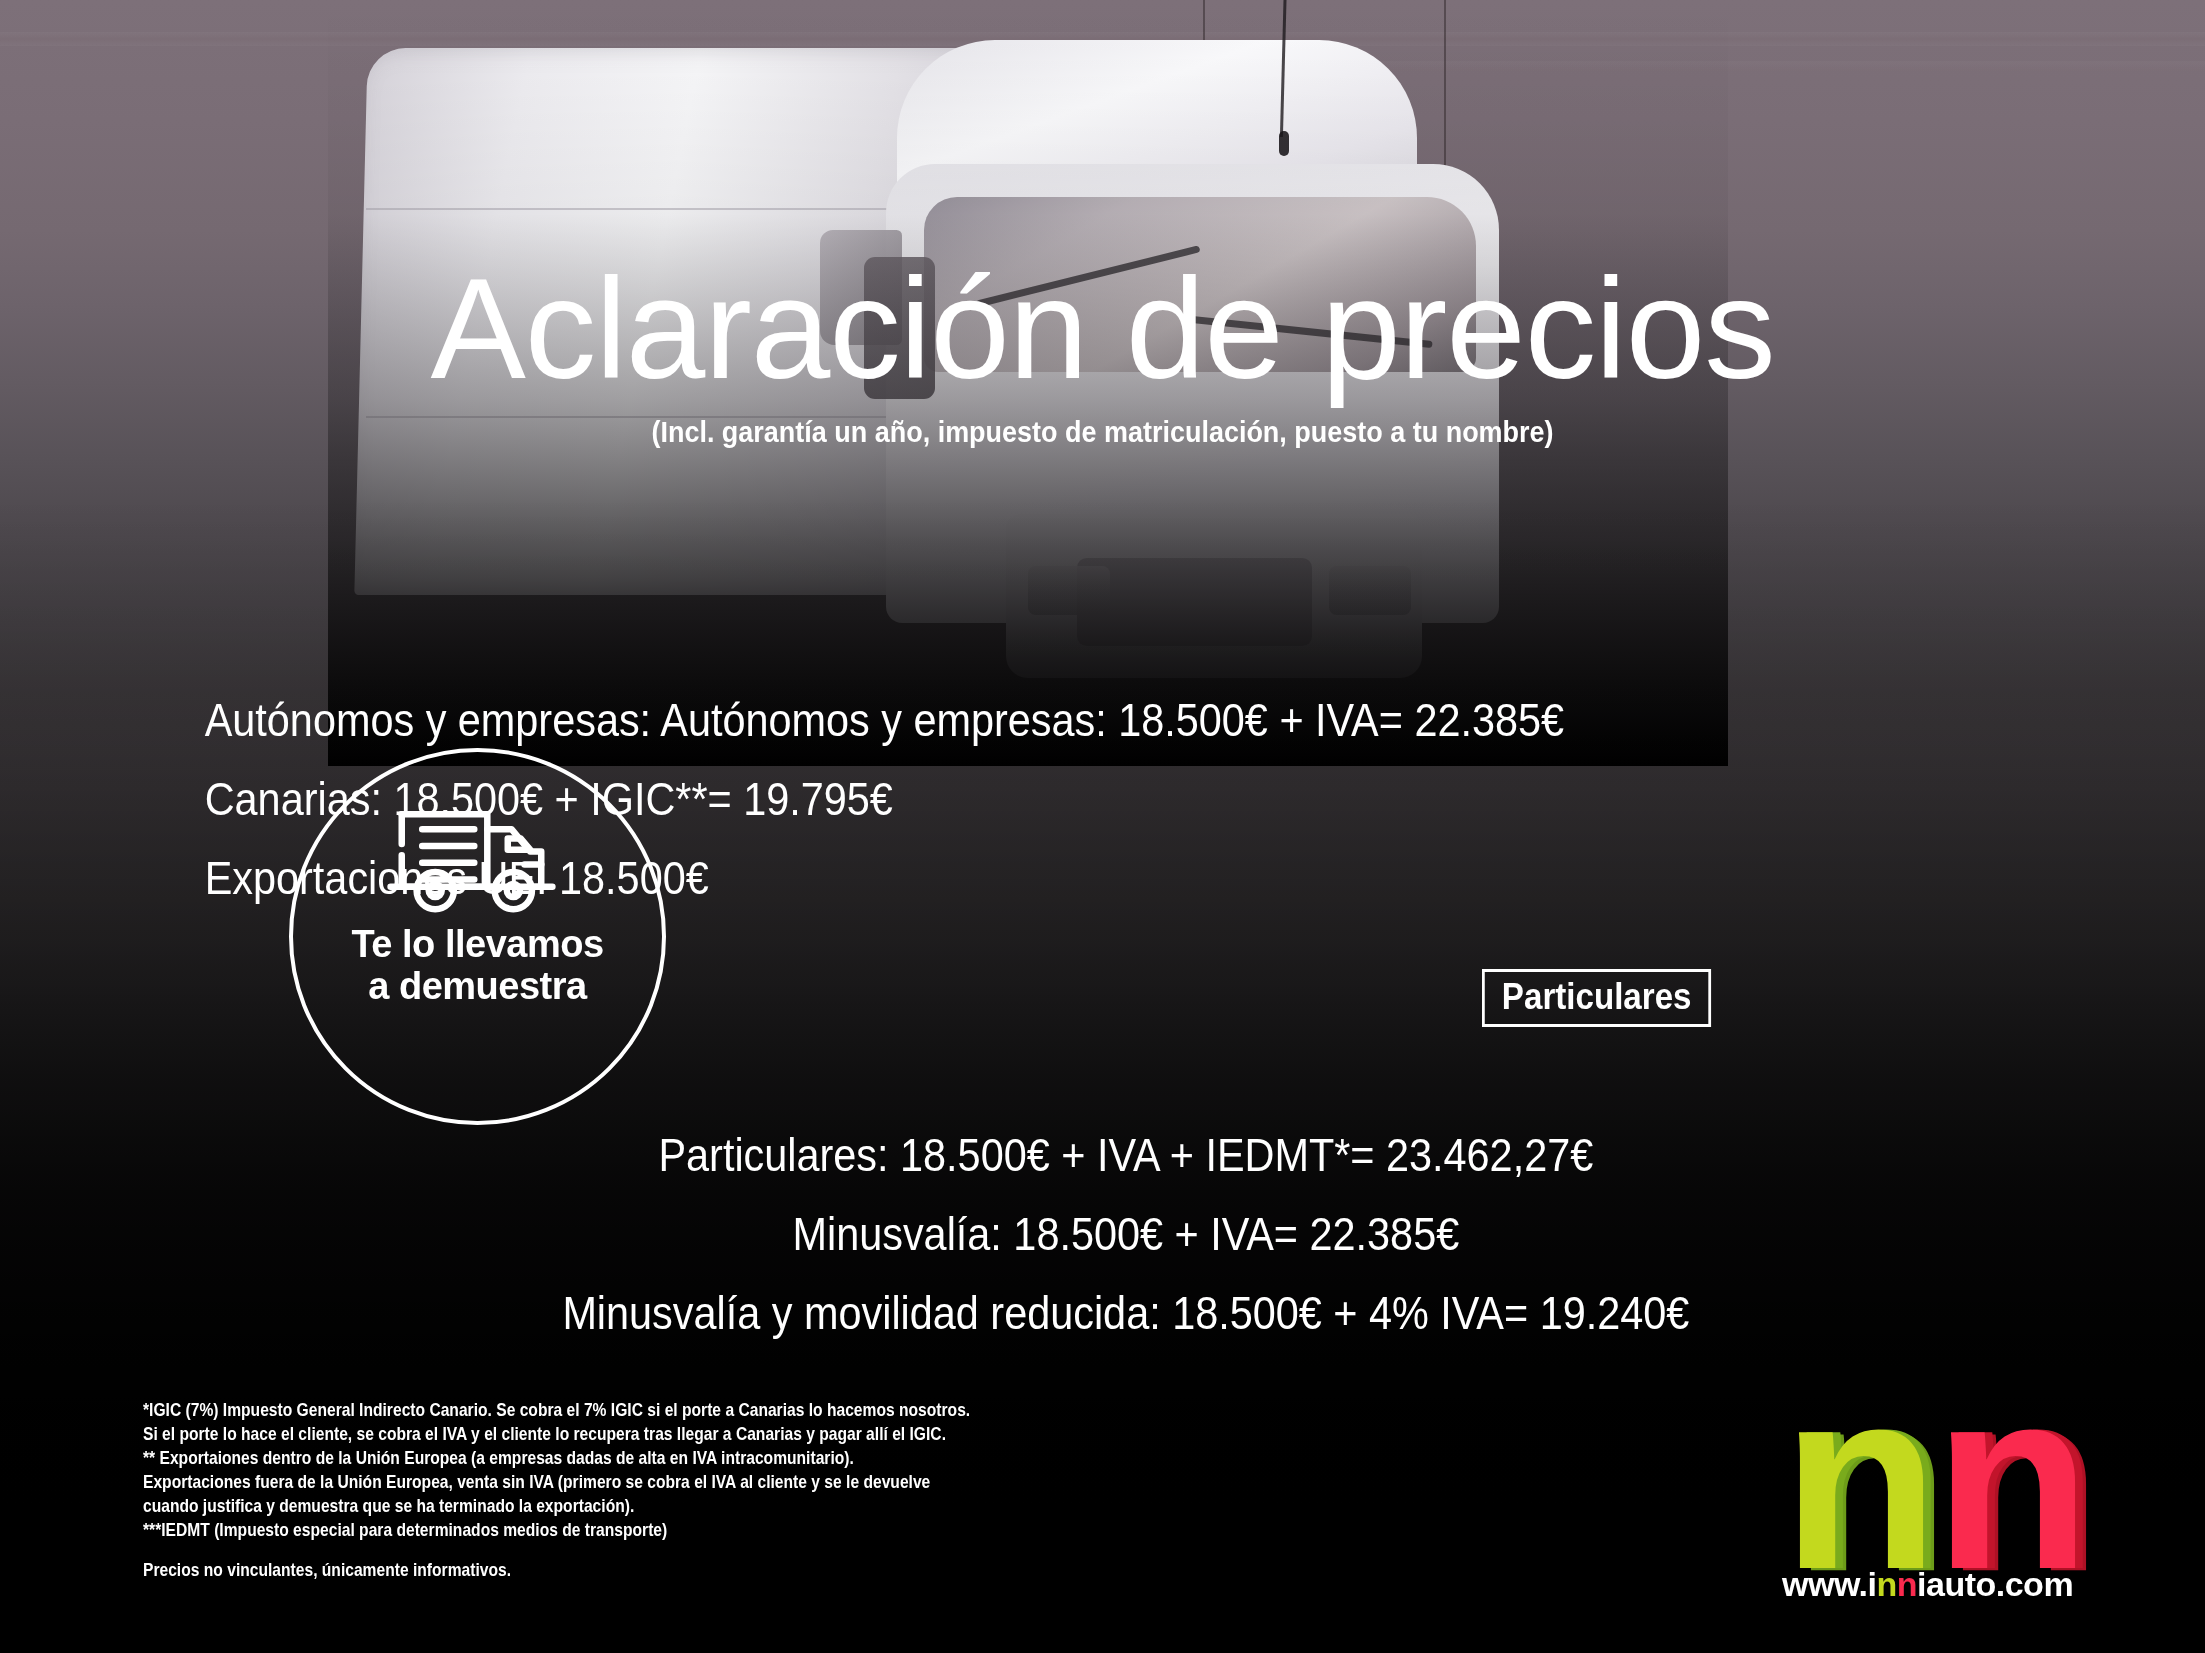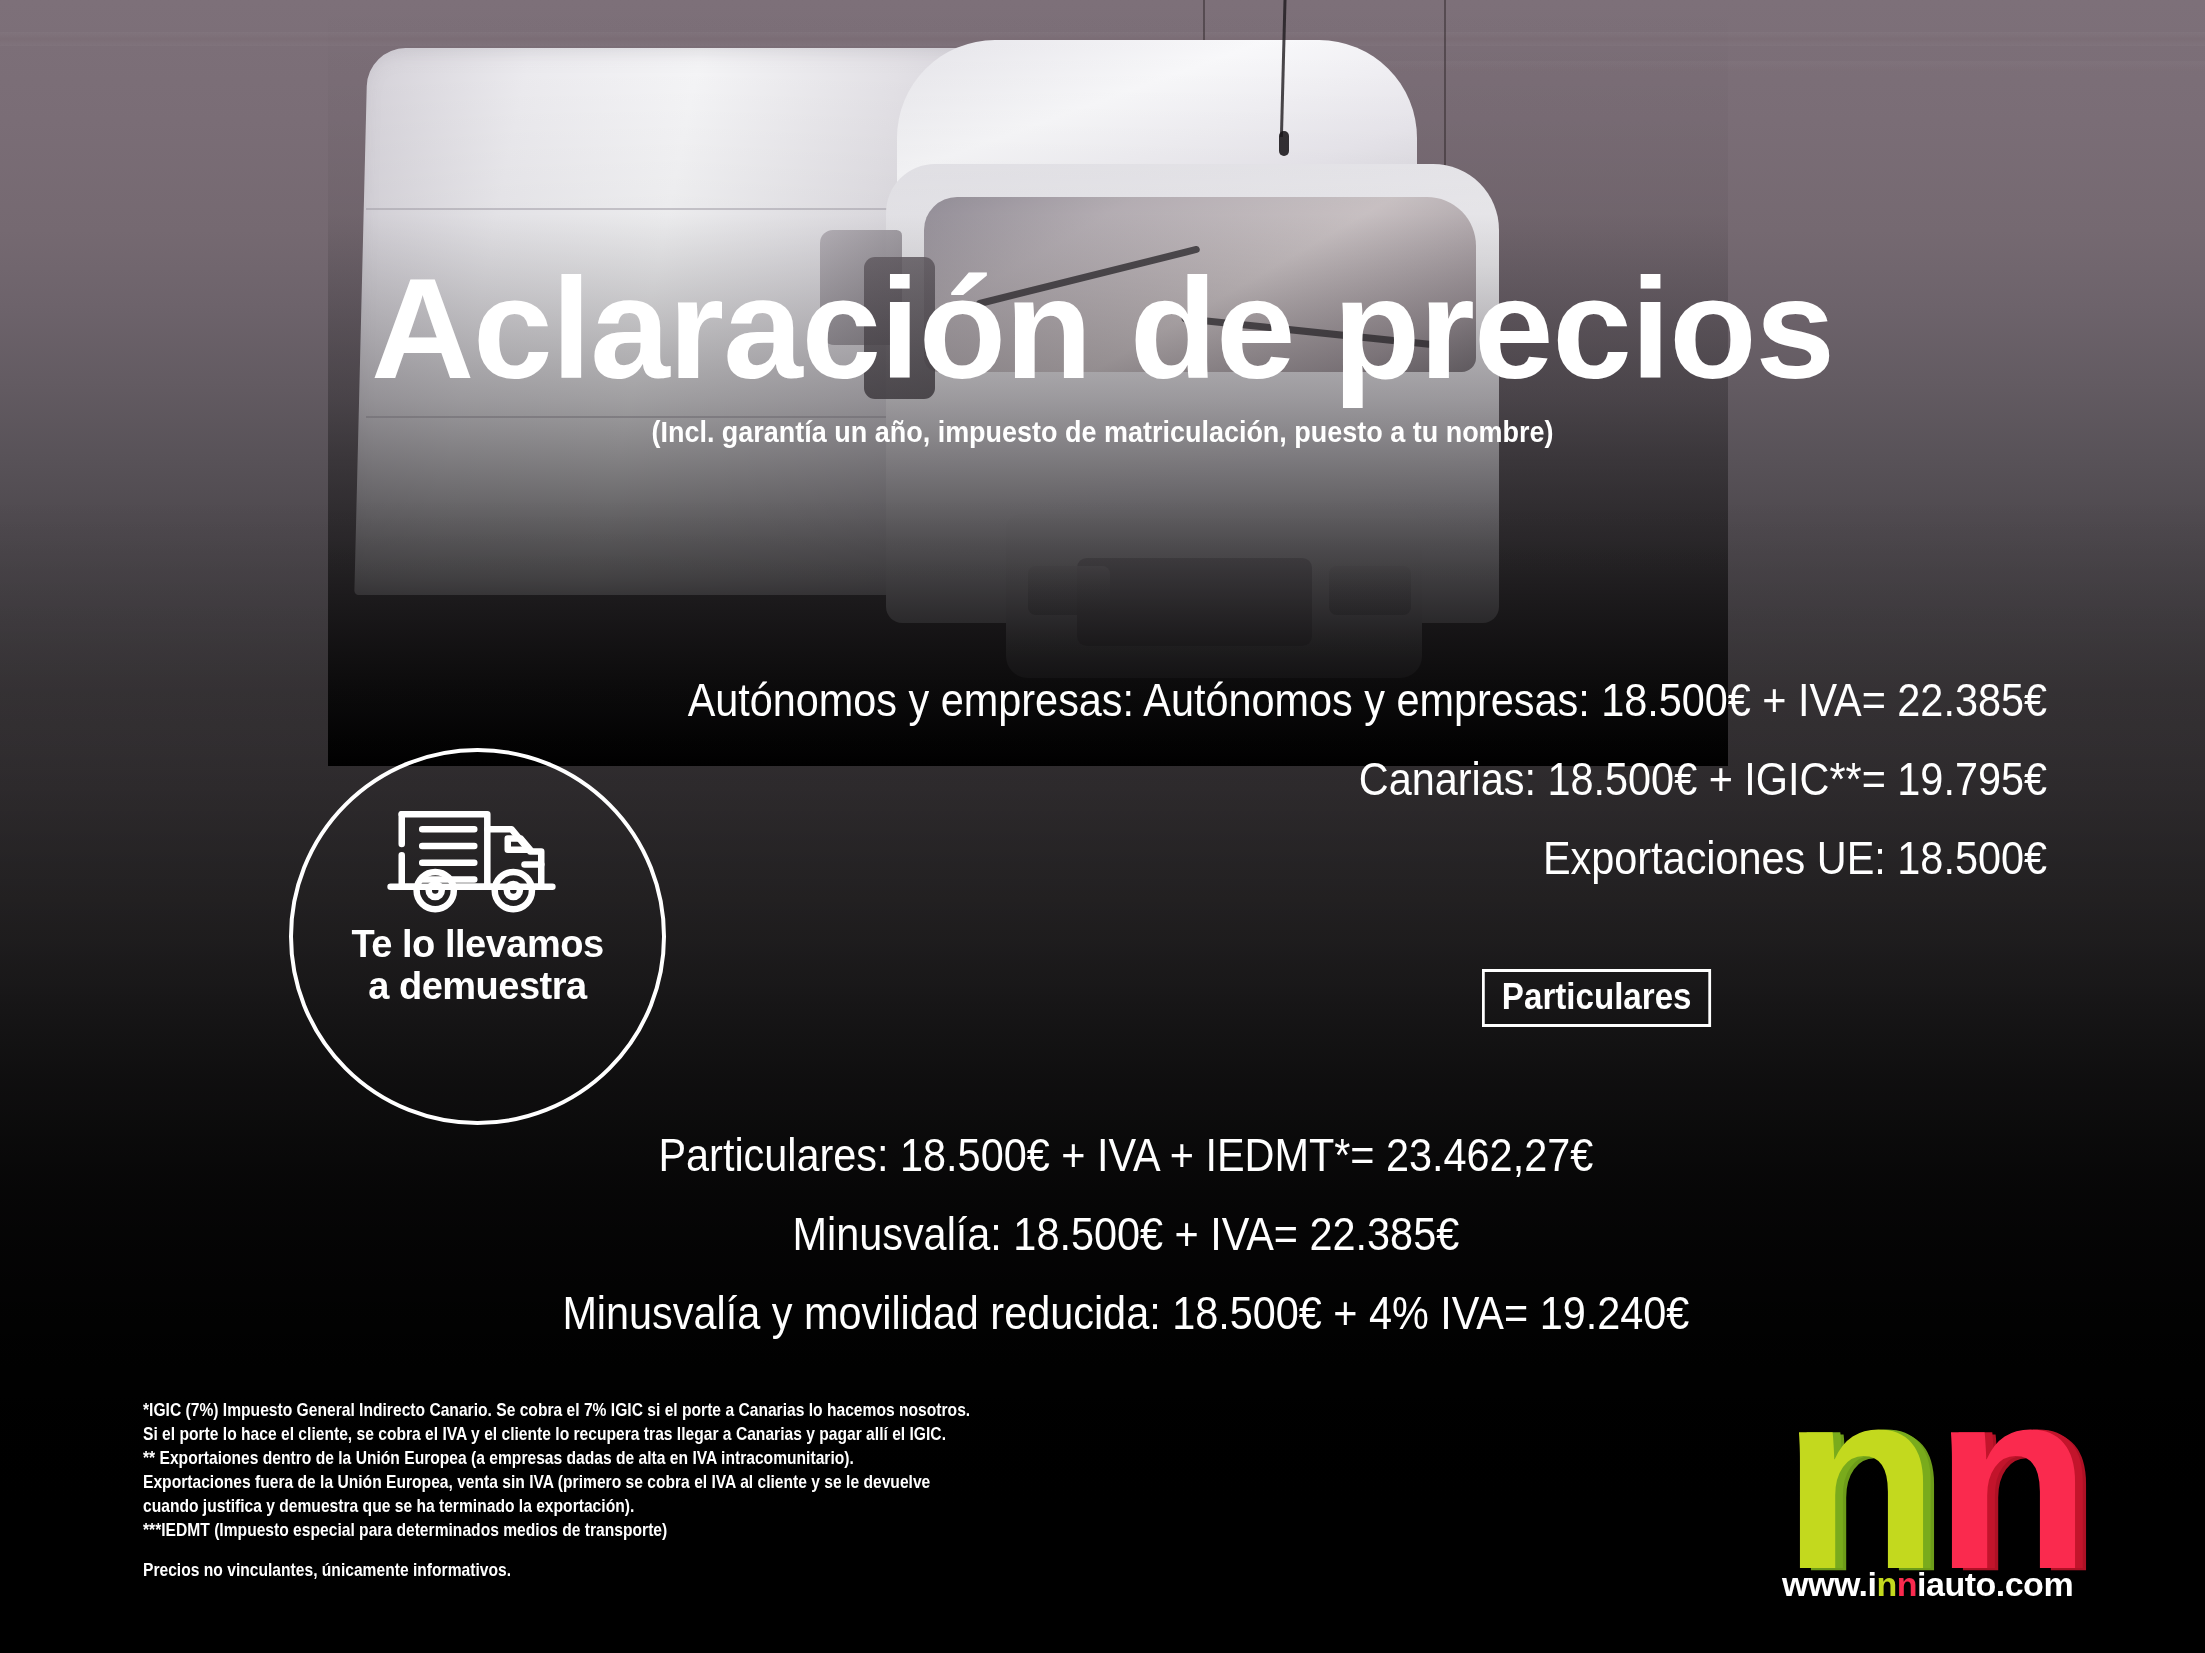--- a/index.html
+++ b/index.html
@@ -166,43 +166,43 @@
       rgba(0,0,0,1) 96%);
   }
 
   
   .headline{
     position:absolute;
     left:0; right:0; top:257px;
     text-align:center;
     color:#ffffff;
     font-size:143px;
-    font-weight:700;
+    font-weight:400;
     letter-spacing:-1.1px;
     line-height:1;
     font-family:"Liberation Sans", sans-serif;
   }
   .subhead{
     position:absolute;
     left:0; right:0; top:416px;
     text-align:center;
     color:#ffffff;
     font-size:29px;
     font-weight:700;
     font-family:"Liberation Sans", sans-serif;
     font-stretch:condensed;
     transform:scaleX(.93);
   }
 
   
   .prices{
     position:absolute;
-    left:0; top:661px;
+    left:0; top:681px;
     width:2047px;
-    text-align:right;
+    text-align:left;
     color:#ffffff;
   }
   .prices-lower{
     position:absolute;
     left:0; top:1116px;
     width:2047px;
     text-align:center;
     color:#ffffff;
   }
   .price-line{

